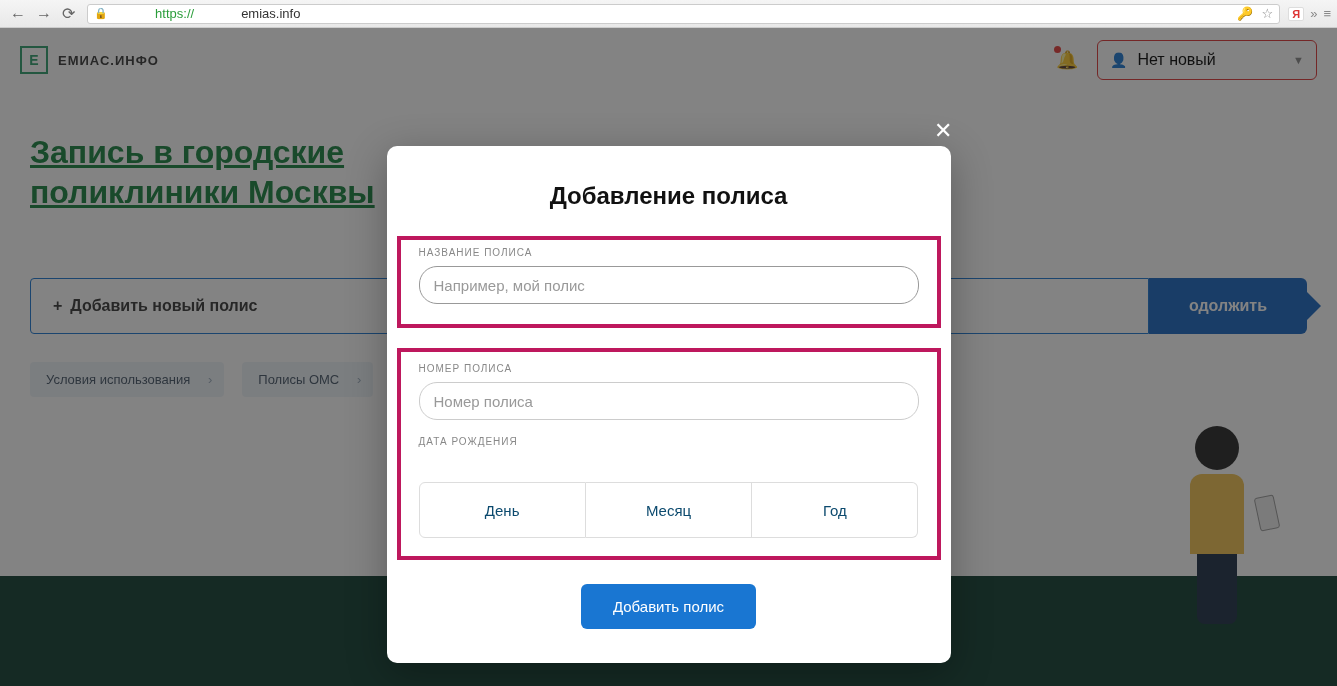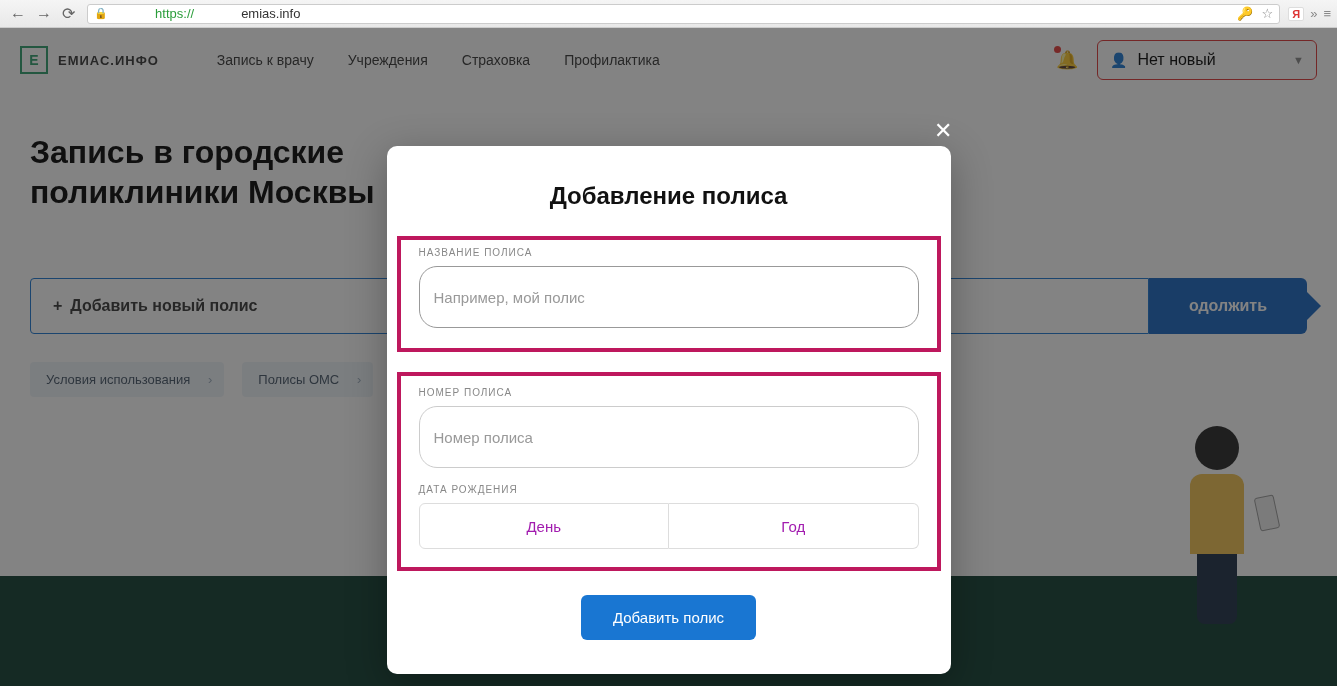--- a/index.html
+++ b/index.html
@@ -27,21 +27,21 @@
 .nav { display: flex; gap: 34px; margin-left: 30px; }
 .nav span { font-size: 14px; color: #333; cursor: pointer; }
 .header-right { margin-left: auto; display: flex; align-items: center; gap: 18px; }
 .bell-wrap { position: relative; font-size: 18px; color: #333; }
 .bell-dot { position: absolute; top: -3px; left: -3px; width: 7px; height: 7px; background: #e53935; border-radius: 50%; }
 .policy-dropdown { width: 220px; height: 40px; border: 1px solid #d33; border-radius: 6px; display: flex; align-items: center; padding: 0 12px; gap: 10px; cursor: pointer; }
 .policy-dropdown .user-ico { font-size: 14px; color: #555; }
 .policy-dropdown .chev { margin-left: auto; color: #888; font-size: 11px; }
 
 .hero { padding: 40px 30px 20px; }
-.hero h1 { font-size: 32px; font-weight: 800; color: #000000; line-height: 1.25; }
+.hero h1 { font-size: 32px; font-weight: 800; color: #15803d; line-height: 1.25; text-decoration: underline; }
 .hero p { margin-top: 12px; font-size: 15px; color: #444; }
 
 .cta-row { display: flex; gap: 0; margin: 46px 30px 0; align-items: stretch; }
 .add-box { flex: 1; border: 1px solid #1976d2; border-radius: 4px 0 0 4px; padding: 18px 22px; font-size: 16px; font-weight: 600; color: #333; display: flex; align-items: center; gap: 8px; }
 .continue-btn { background: #1565c0; color: #fff; border-radius: 0 6px 6px 0; padding: 18px 40px; font-size: 16px; font-weight: 600; position: relative; display:flex; align-items:center; }
 .continue-btn::after { content:''; position:absolute; right:-14px; top:0; bottom:0; width:28px; background:#1565c0; clip-path: polygon(0 0, 100% 50%, 0 100%); }
 
 .chip-row { display: flex; gap: 18px; margin: 28px 30px 0; }
 .chip { background: #eef3f9; border-radius: 4px; padding: 10px 34px 10px 16px; font-size: 13px; color: #456; position: relative; cursor: pointer; }
 .chip::after { content: '›'; position: absolute; right: 12px; color: #9ab; }
@@ -54,30 +54,30 @@
 .phone { position:absolute; right:-10px; top:70px; width:20px; height:34px; background:#eee; border:1px solid #999; border-radius:3px; transform:rotate(-12deg); }
 
 
 .modal-wrap { position: absolute; inset: 0; z-index: 10; display: flex; align-items: flex-start; justify-content: center; padding-top: 118px; pointer-events: none; }
 .close-x { position: absolute; top: -28px; right: -2px; color: #fff; font-size: 22px; cursor: pointer; pointer-events: auto; font-weight: 300; }
 .modal { position: relative; width: 564px; background: #fff; border-radius: 10px; padding: 36px 0 34px; pointer-events: auto; box-shadow: 0 10px 40px rgba(0,0,0,.3); }
 .modal h2 { text-align: center; font-size: 24px; font-weight: 800; color: #111; margin-bottom: 26px; }
 
 .red-box { border: 4px solid #be185d; margin: 0 10px 20px; padding: 7px 18px 20px; }
 .field-label { font-size: 10px; letter-spacing: 1px; color: #888; text-transform: uppercase; margin-bottom: 8px; }
-.text-input { width: 100%; height: 62px; border: 1px solid #ccc; border-radius: 18px; padding: 0 14px; font-size: 15px; color: #a16207; }
+.text-input { width: 100%; height: 38px; border: 1px solid #ccc; border-radius: 18px; padding: 0 14px; font-size: 15px; color: #a16207; }
 .text-input.focused { border-color: #999; }
 .text-input::placeholder { color: #999; }
 
 .helper-row { display: flex; justify-content: space-between; padding: 0 28px 12px; font-size: 14px; }
 .helper-left { color: #222; font-weight: 600; }
 .helper-right { color: #1976d2; cursor: pointer; }
 
 .date-row { display: flex; gap: 0; }
-.date-seg { flex: 1; height: 46px; border: 1px solid #ddd; display: flex; align-items: center; justify-content: center; font-size: 15px; color: #a21caf; cursor: pointer; }
+.date-seg { flex: 1; height: 56px; border: 1px solid #ddd; display: flex; align-items: center; justify-content: center; font-size: 15px; color: #0c4a6e; cursor: pointer; margin-top: 27px; }
 .date-seg:first-child { border-radius: 6px 0 0 6px; }
 .date-seg:last-child { border-radius: 0 6px 6px 0; }
 .date-seg + .date-seg { border-left: none; }
 
 .submit-btn { display: block; margin: 24px auto 0; background: #1976d2; color: #fff; border: none; border-radius: 6px; padding: 14px 32px; font-size: 15px; font-weight: 500; cursor: pointer; }
 
 .red-box.second { padding-bottom: 18px; }
 .red-box.second .field-label { margin-top: 4px; }
 .red-box.second .field-label:not(:first-child) { margin-top: 16px; }
 </style>
@@ -105,26 +105,20 @@
     <span>≡</span>
   </div>
 </div>
 
 <div class="page">
 
   <div class="header">
     <div class="logo-wrap">
       <div class="logo-box">Е</div>
       <div class="logo-text">ЕМИАС.ИНФО</div>
-    </div>
-    <div class="nav">
-      <span>Запись к врачу</span>
-      <span>Учреждения</span>
-      <span>Страховка</span>
-      <span>Профилактика</span>
     </div>
     <div class="header-right">
       <div class="bell-wrap">
         <span>🔔</span>
         <span class="bell-dot"></span>
       </div>
       <div class="policy-dropdown">
         <span class="user-ico">👤</span>
         <span>Нет новый</span>
         <span class="chev">▼</span>
@@ -175,20 +169,21 @@
       </div>
 
 
       <div class="red-box second">
         <div class="field-label">НОМЕР ПОЛИСА</div>
         <input class="text-input" type="text" placeholder="Номер полиса" style="">
 
         <div class="field-label">ДАТА РОЖДЕНИЯ</div>
         <div class="date-row">
           <div class="date-seg">День</div>
+          <div class="date-seg">Месяц</div>
           <div class="date-seg">Год</div>
         </div>
       </div>
 
       <button class="submit-btn">Добавить полис</button>
     </div>
   </div>
 
 </div>
 

